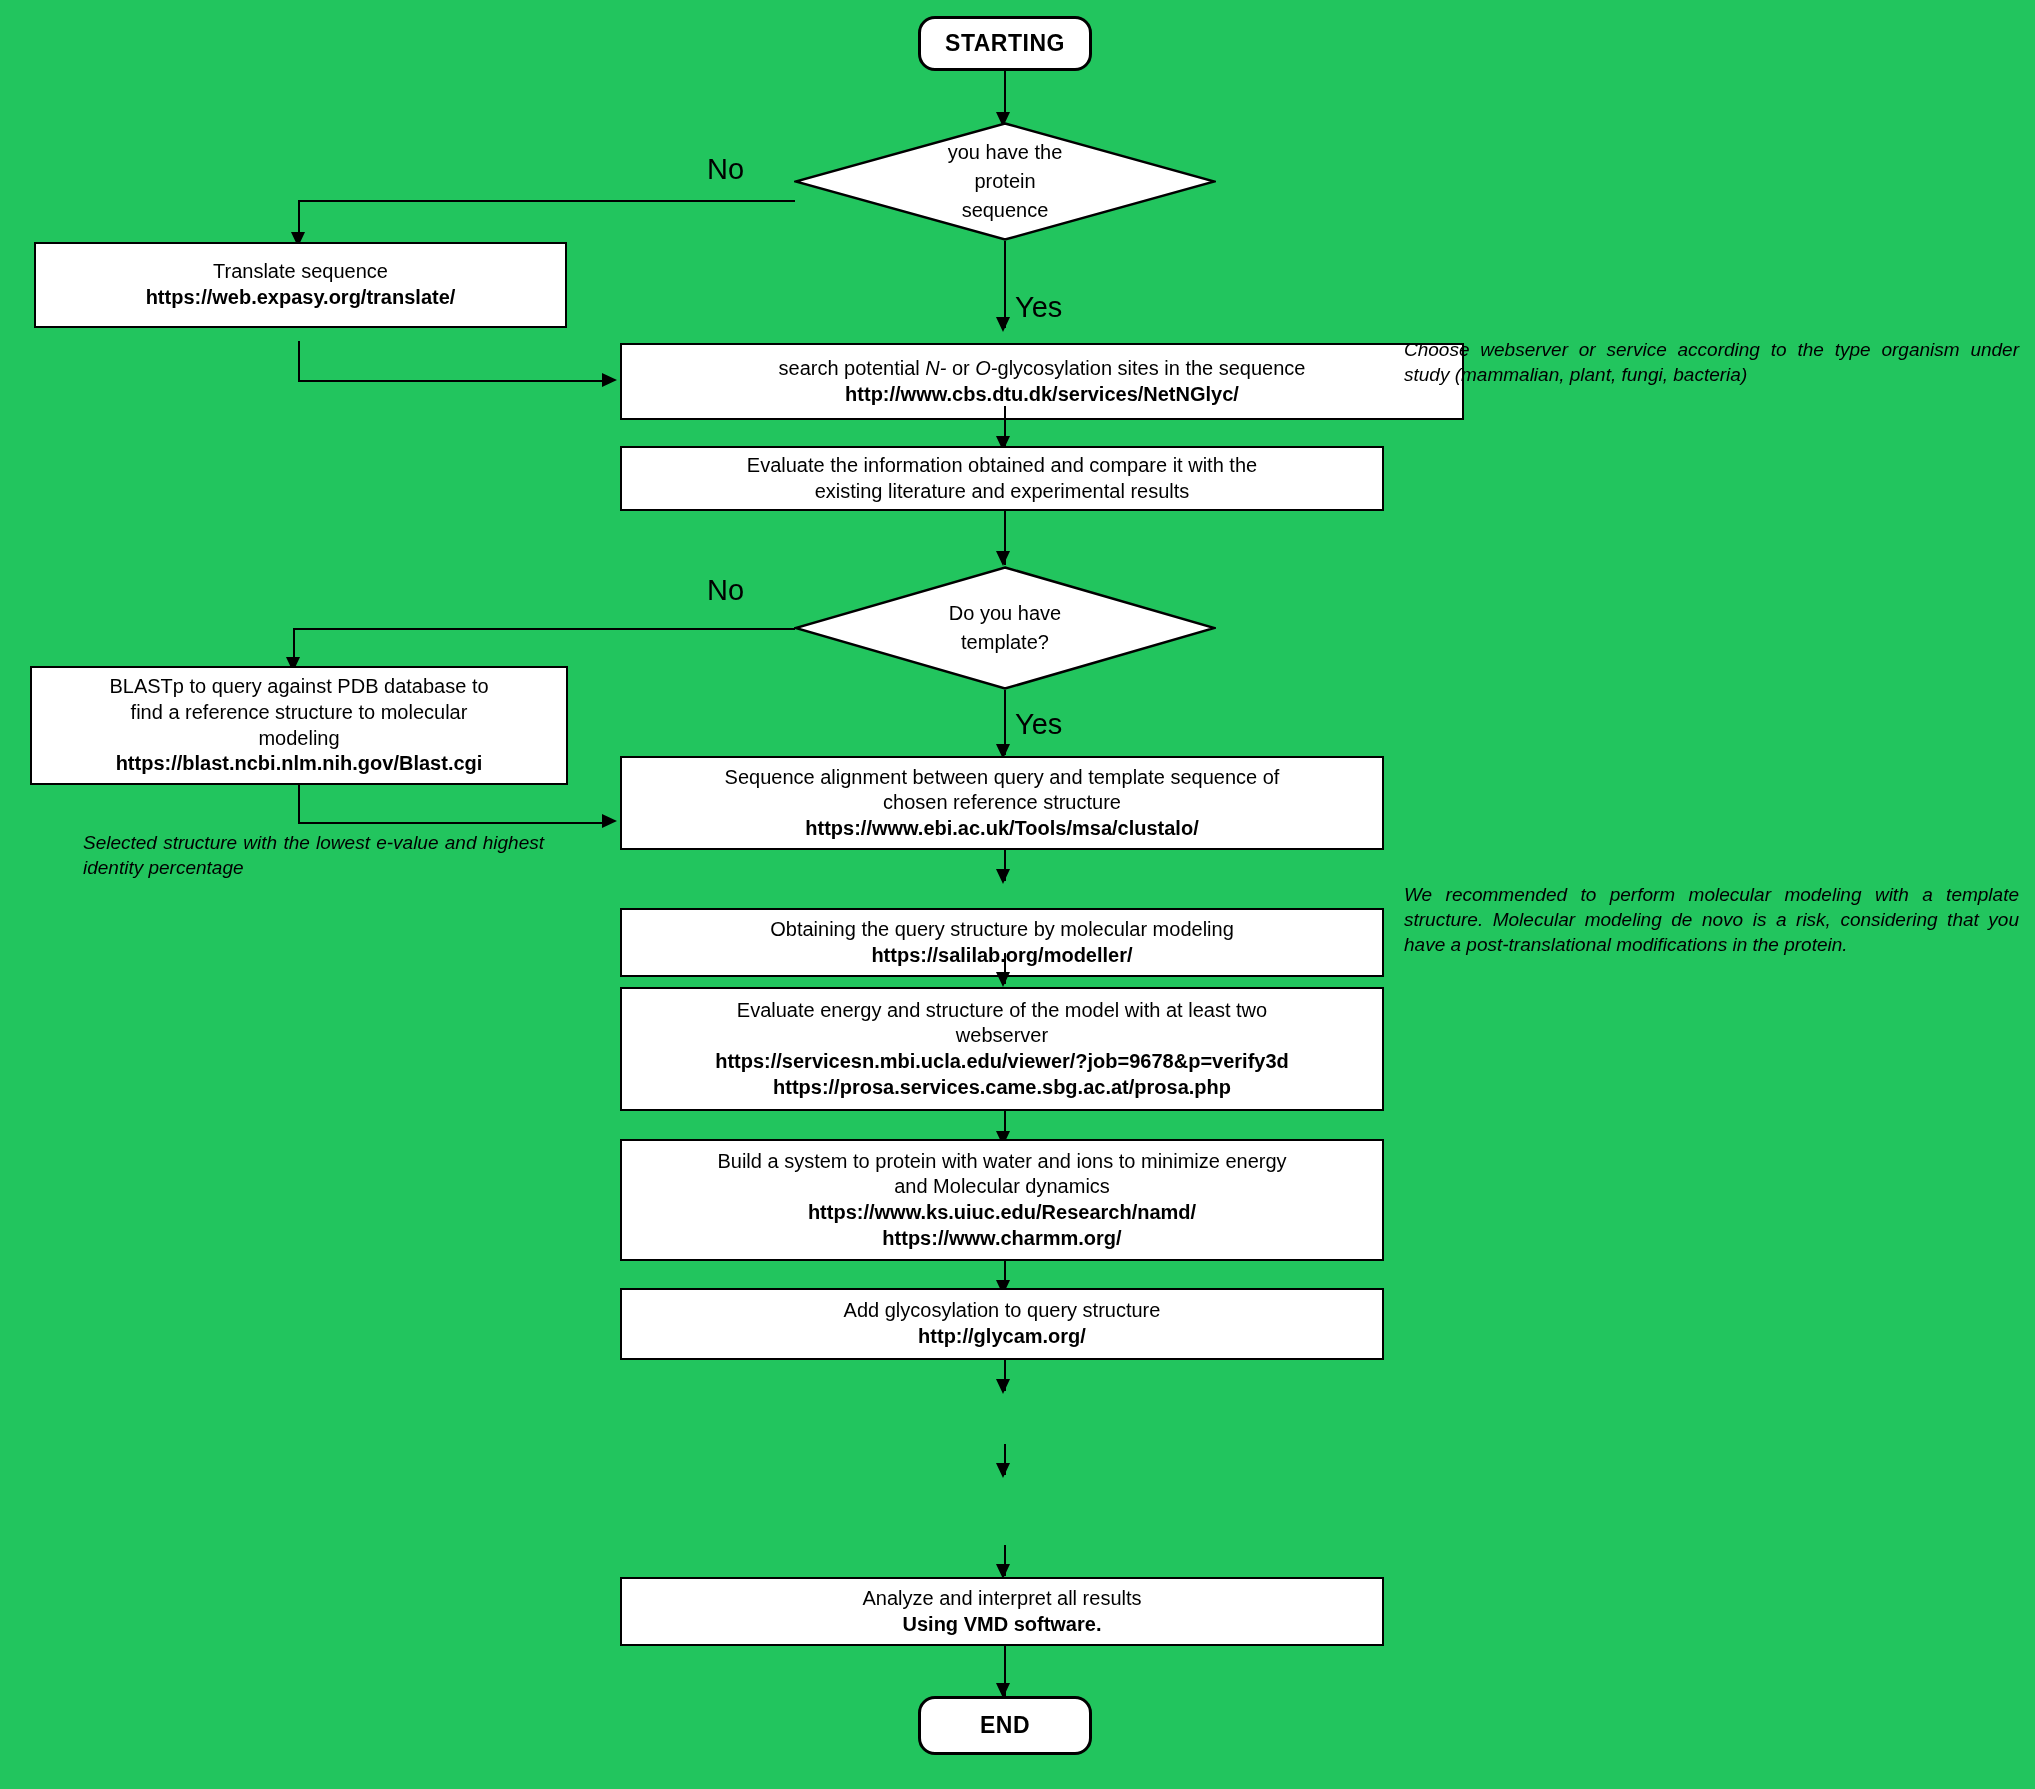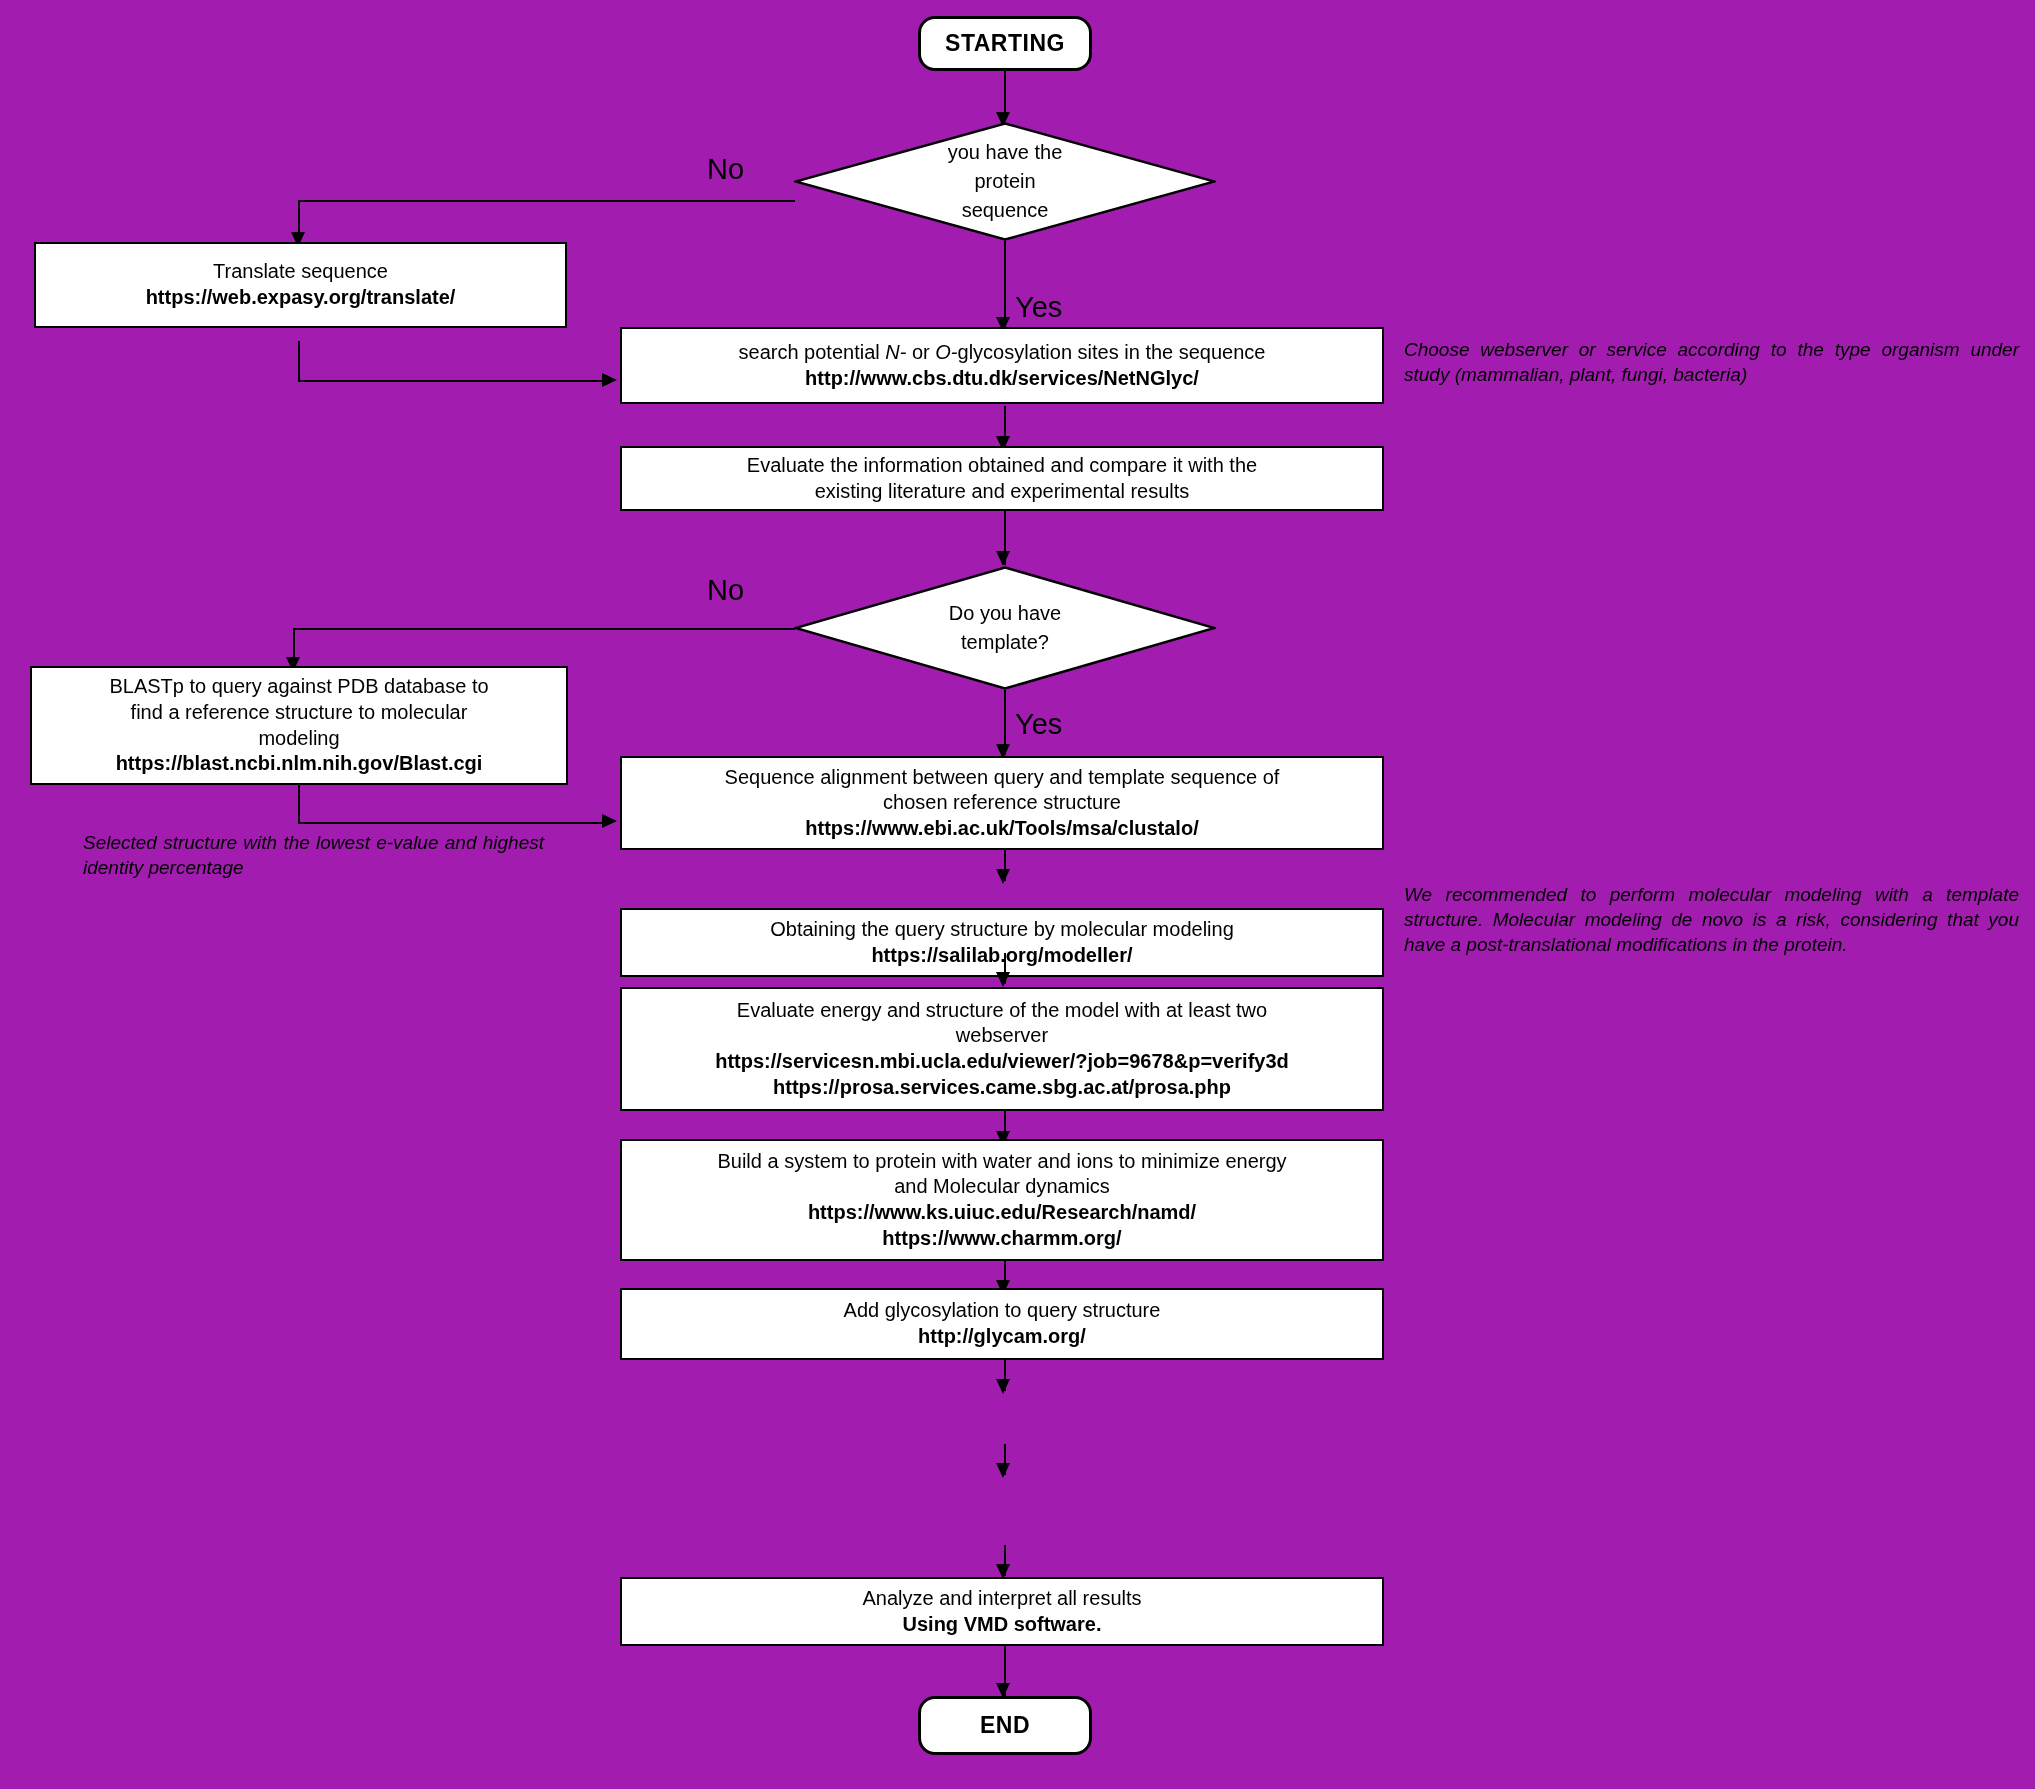--- a/index.html
+++ b/index.html
@@ -1,17 +1,17 @@
 <!DOCTYPE html>
 <html style="font-size:8px"><head>
 <meta charset="utf-8">
 <style>
   html,body{margin:0;padding:0;background:#ffffff;}
   body{font-family:"Liberation Sans",sans-serif;color:#000;}
-  #canvas{position:relative;width:2035px;height:1789px;background:#a21caf;overflow:hidden;}
+  #canvas{position:relative;width:2035px;height:1789px;background:#22c55e;overflow:hidden;}
 
   
   .node{position:absolute;box-sizing:border-box;background:#fff;display:flex;
         align-items:center;justify-content:center;text-align:center;}
   .proc{border:2px solid #000;}
   .term{border:3.5px solid #000;border-radius:17px;}
   .term .txt{font-size:23px;font-weight:bold;letter-spacing:0.5px;}
   .txt{line-height:1.28;font-size:20px;padding:0 8px;}
   .txt .b{font-weight:bold;}
   .txt .i{font-style:italic;}
@@ -81,21 +81,21 @@
     <span class="txt">
       <span>Translate sequence</span><br>
       <span class="b">https://web.expasy.org/translate/</span>
     </span>
   </div>
 
   <div class="ln lnv" style="left:298px;top:341px;height:40px;"></div>
   <div class="ln lnh" style="left:298px;top:380px;width:305px;"></div>
   <div class="arrow-r" style="left:602px;top:373px;"></div>
 
-  <div class="node proc" style="left:620px;top:327px;width:764px;height:77px;">
+  <div class="node proc" style="left:620px;top:343px;width:844px;height:77px;">
     <span class="txt">
       <span>search potential </span><span class="i">N-</span><span> or </span><span class="i">O-</span><span>glycosylation sites in the sequence</span><br>
       <span class="b">http://www.cbs.dtu.dk/services/NetNGlyc/</span>
     </span>
   </div>
 
   <div class="note" style="left:1404px;top:337px;width:615px;">Choose webserver or service according to the type organism under study (mammalian, plant, fungi, bacteria)</div>
 
   <div class="ln lnv" style="left:1004px;top:406px;height:41px;"></div>
   <div class="arrow-d" style="left:996px;top:436px;"></div>

